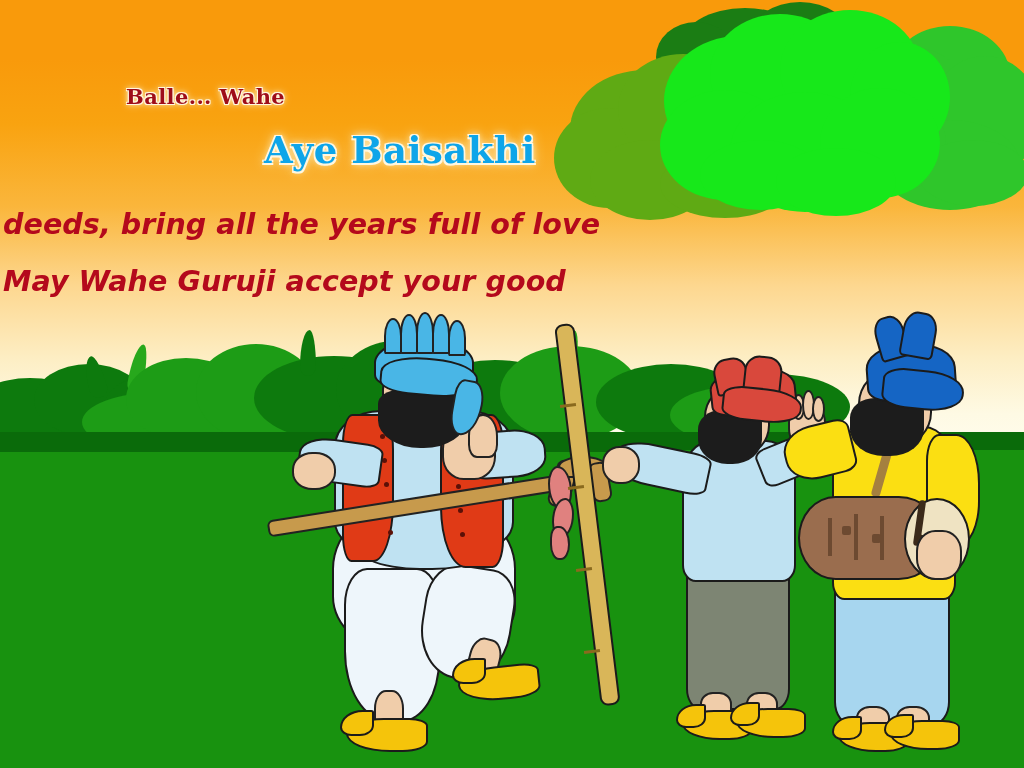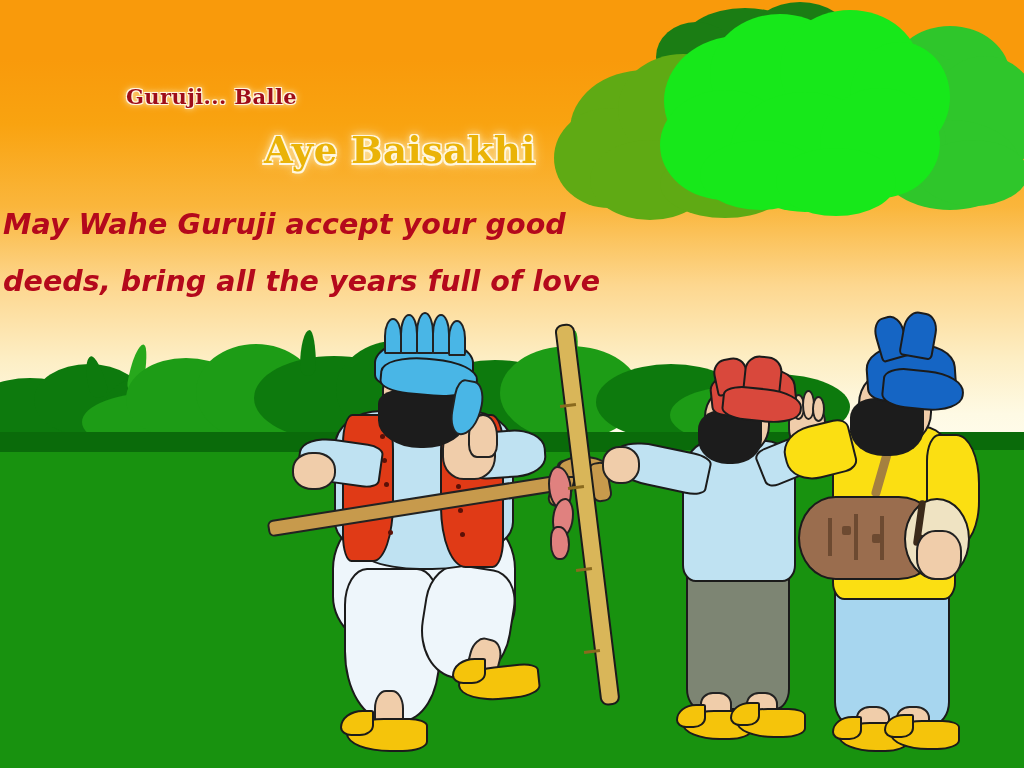--- a/index.html
+++ b/index.html
@@ -47,21 +47,21 @@
     font-size:21px;letter-spacing:.4px;color:#9e0d19;
     text-shadow:
       0 0 1px #fff7e0, 1px 1px 0 #fff7e0, -1px 1px 0 #fff7e0,
       1px -1px 0 #fff7e0, -1px -1px 0 #fff7e0,
       0 0 5px #fff4d2, 0 0 9px #ffeec0;
     white-space:nowrap;
   }
   .aye{
     position:absolute;left:264px;top:128px;
     font-family:"DejaVu Serif",serif;font-weight:bold;
-    font-size:37px;letter-spacing:.5px;color:#eab308;
+    font-size:37px;letter-spacing:.5px;color:#0ea5e9;
     text-shadow:
       0 0 1px #fff7e0, 1.5px 1.5px 0 #fff7e0, -1.5px 1.5px 0 #fff7e0,
       1.5px -1.5px 0 #fff7e0, -1.5px -1.5px 0 #fff7e0,
       0 0 7px #fff4d2, 0 0 13px #ffe9ae;
     white-space:nowrap;
   }
   .msg{
     position:absolute;left:3px;top:196px;width:620px;
     font-family:"DejaVu Sans",sans-serif;font-style:italic;font-weight:bold;
     font-size:28.5px;line-height:57px;color:#b4091c;letter-spacing:.1px;
@@ -303,20 +303,20 @@
     <div class="sh beardk" style="left:30px;top:60px;width:74px;height:58px;border-radius:34% 22% 46% 46%;"></div>
 
     <div class="sh" style="left:74px;top:56px;width:18px;height:5px;border-radius:50%;background:#1a1a1a;"></div>
 
     <div class="sh blueturban ol2" style="left:46px;top:6px;width:86px;height:52px;border-radius:40% 46% 24% 24%;transform:rotate(-4deg);"></div>
     <div class="sh blueturban ol2" style="left:56px;top:-22px;width:26px;height:40px;border-radius:40% 40% 12% 12%;transform:rotate(-16deg);"></div>
     <div class="sh blueturban ol2" style="left:82px;top:-26px;width:30px;height:42px;border-radius:40% 40% 12% 12%;transform:rotate(10deg);"></div>
     <div class="sh blueturban ol2" style="left:62px;top:32px;width:78px;height:36px;border-radius:30% 46% 46% 30%;transform:rotate(6deg);"></div>
   </div>
 
-  <div class="balle">Guruji... Balle</div>
+  <div class="balle">Balle... Wahe</div>
   <div class="aye">Aye Baisakhi</div>
   <div class="msg">
+    <div>deeds, bring all the years full of love</div>
     <div>May Wahe Guruji accept your good</div>
-    <div>deeds, bring all the years full of love</div>
   </div>
 
 </div>
 
 </body></html>

